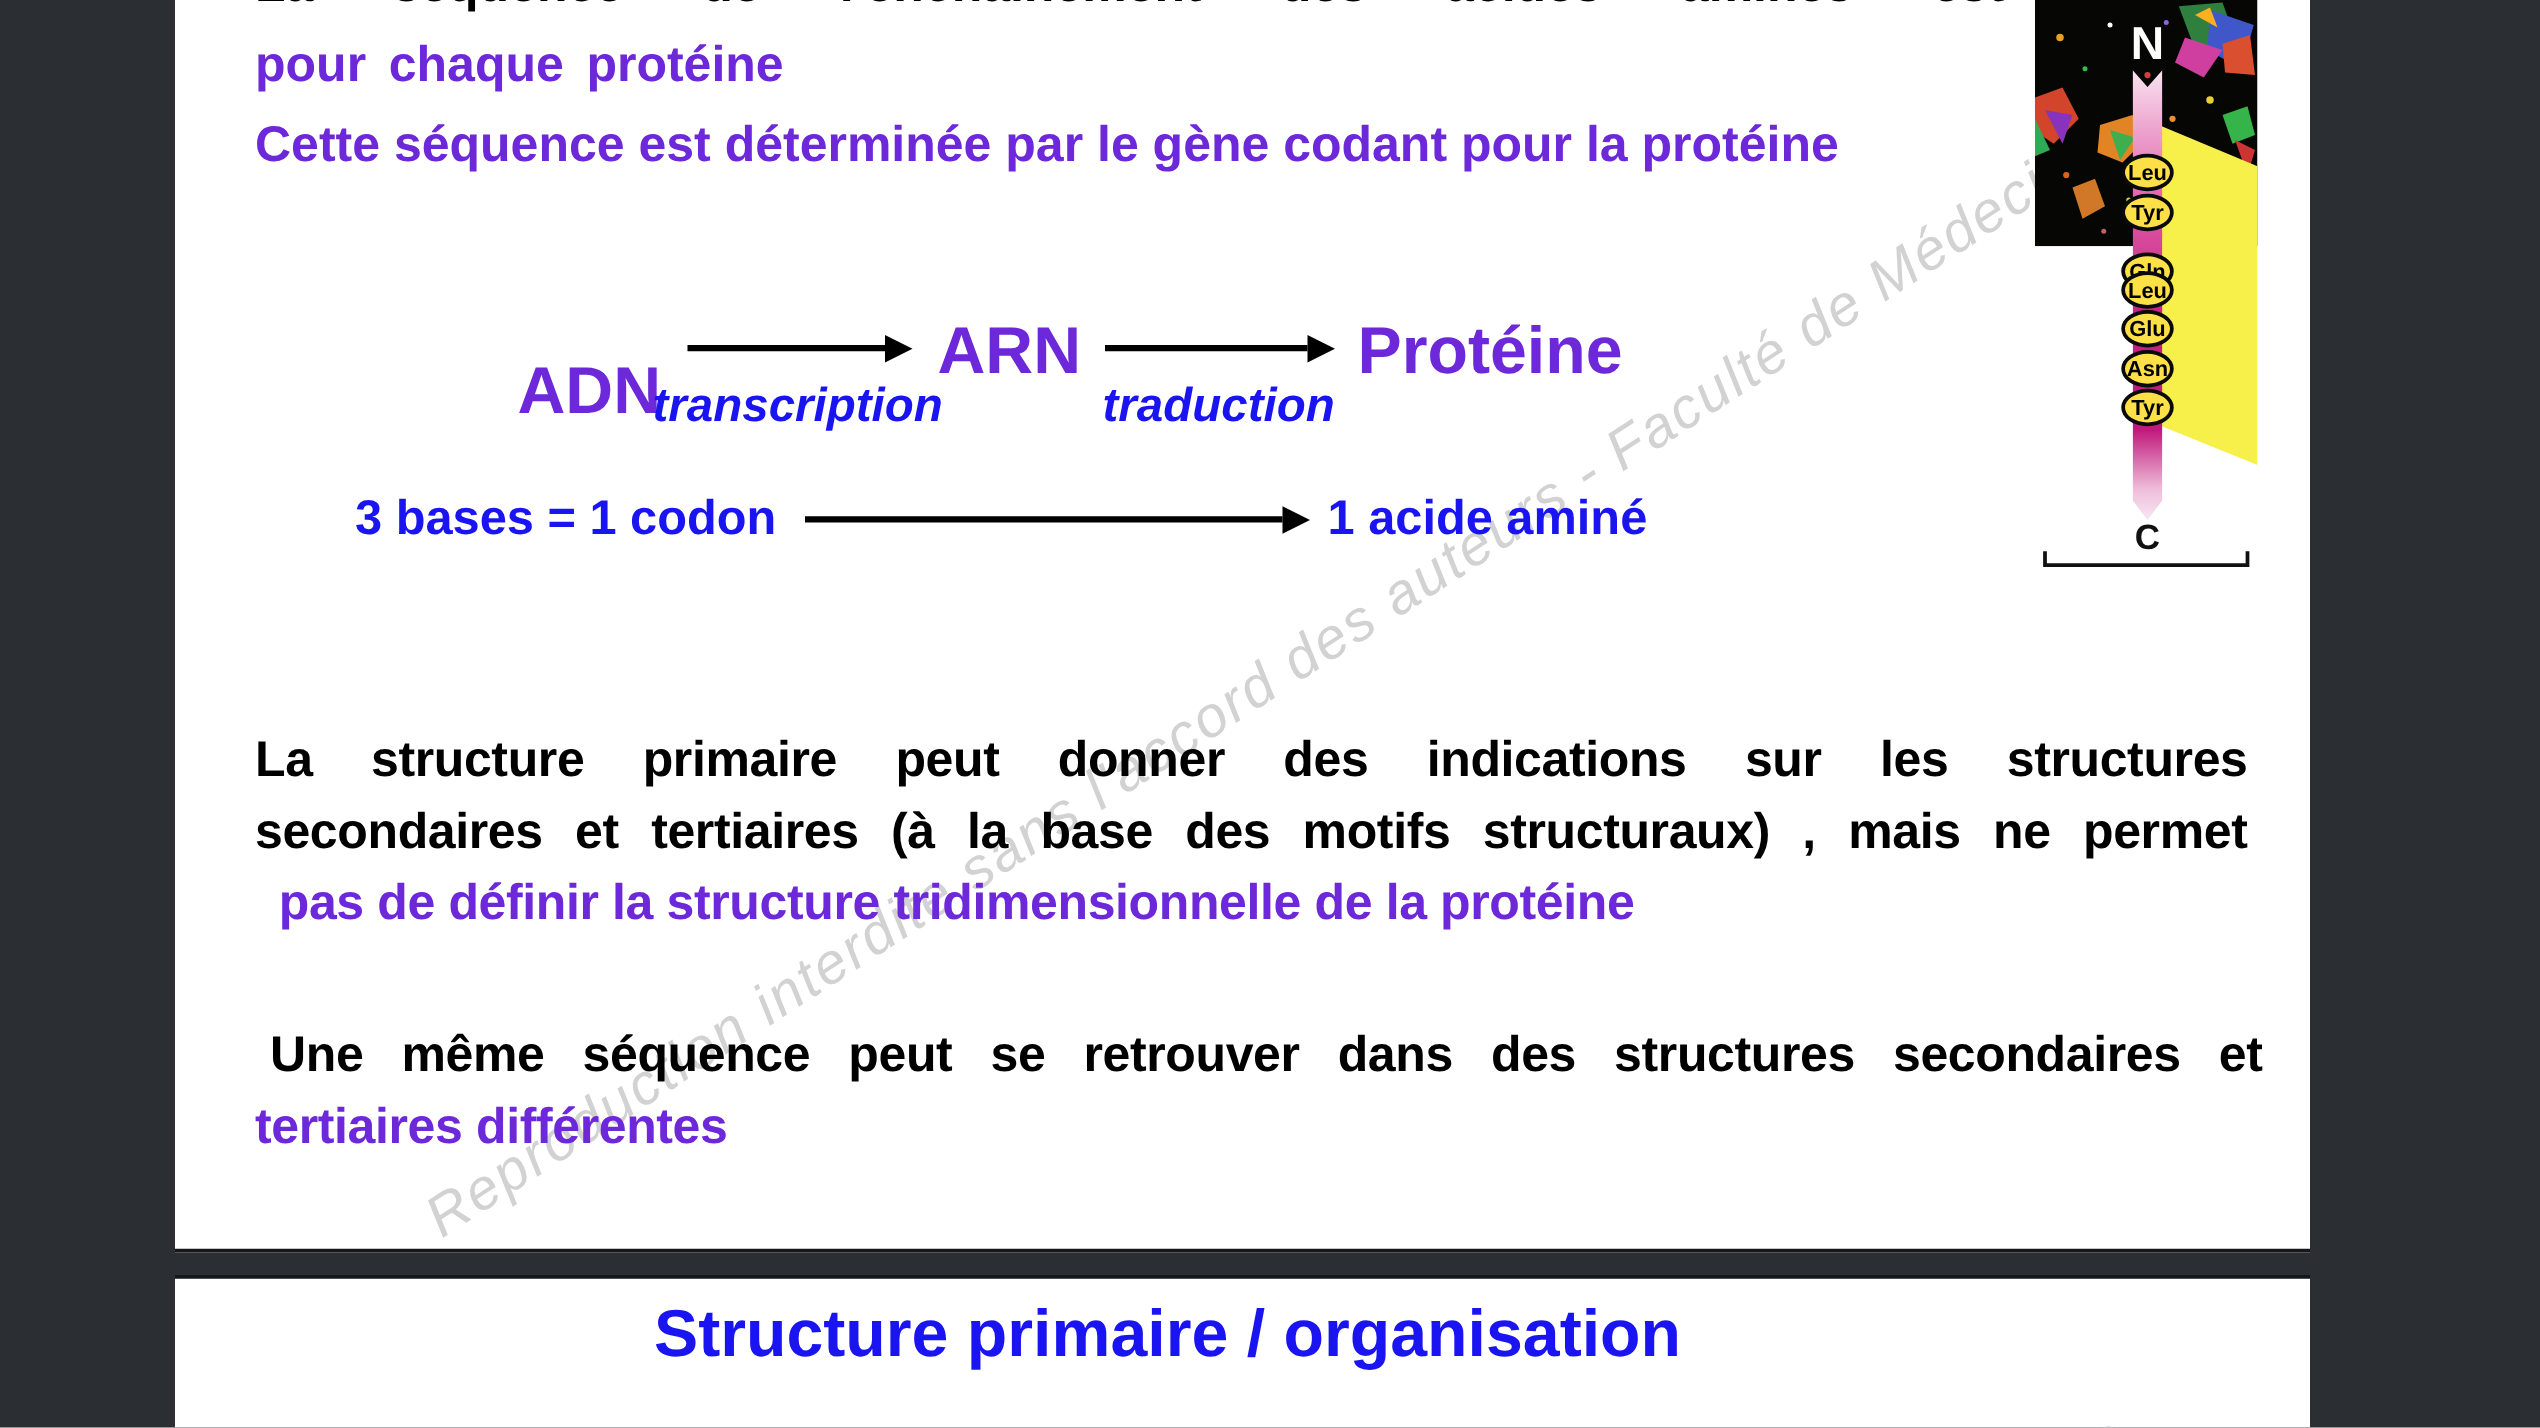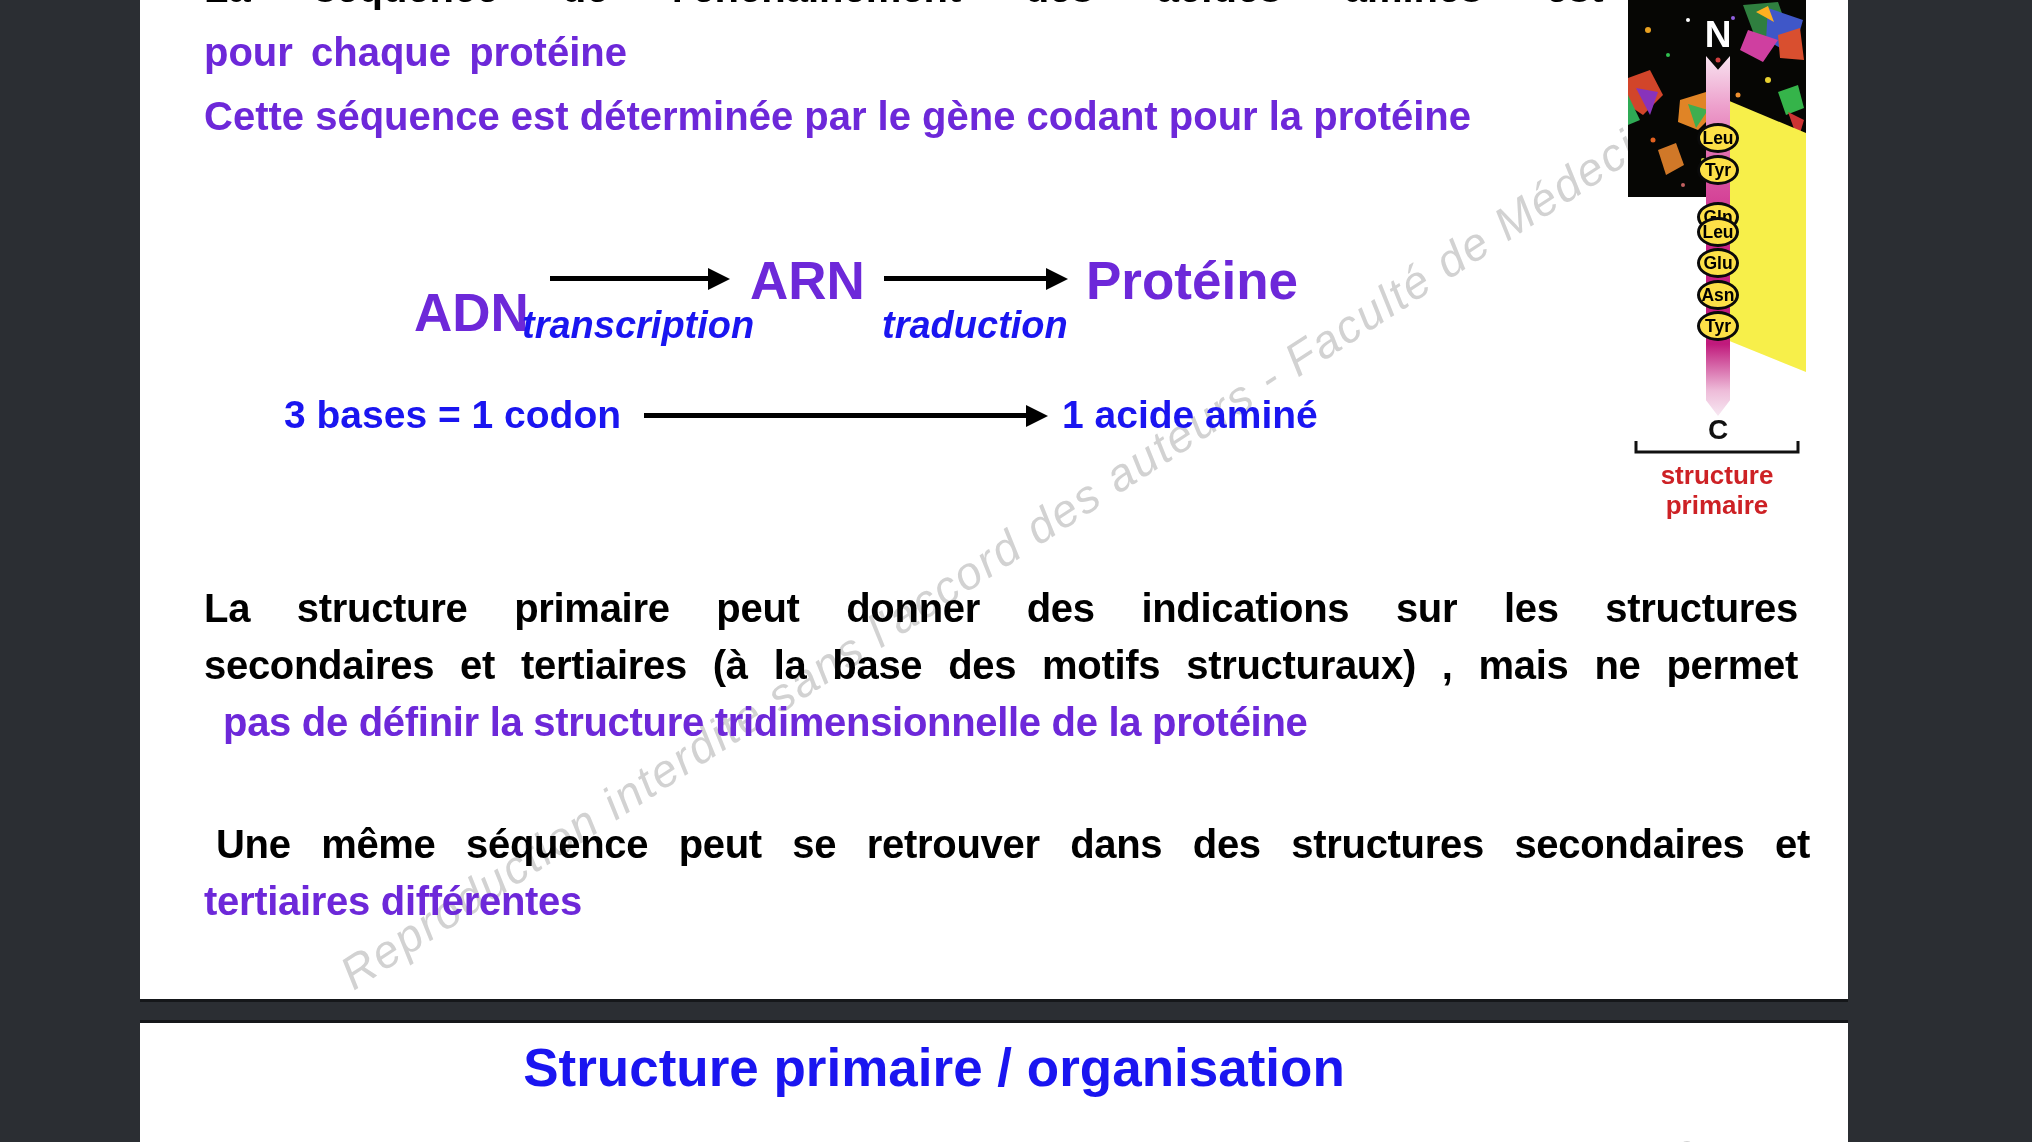--- a/index.html
+++ b/index.html
@@ -122,23 +122,19 @@
     <div class="residue" style="top:155px;">Tyr</div>
     <div class="residue" style="top:202px;">Gln</div>
     <div class="residue" style="top:217px;">Leu</div>
     <div class="residue" style="top:248px;">Glu</div>
     <div class="residue" style="top:280px;">Asn</div>
     <div class="residue" style="top:311px;">Tyr</div>
     <div class="terml" style="top:414px;font-size:28px;color:#111;">C</div>
     <svg width="166" height="15" style="left:6px;top:440px;z-index:4;">
       <path d="M2,1 L2,12 L164,12 L164,1" stroke="#111" stroke-width="3" fill="none"></path>
     </svg>
-    <div id="caption">
-      <div>structure</div>
-      <div>primaire</div>
-    </div>
   </div>
 </div>
 
 <div class="slide" id="slide2">
   <div class="wm" style="left:636px;top:686px;">Reproduction interdite sans l'accord des auteurs</div>
   <div class="txt blue" style="left:0;right:120px;top:14px;font-size:53px;text-align:center;white-space:nowrap;">Structure primaire / organisation</div>
 </div>
 
 </body></html>

